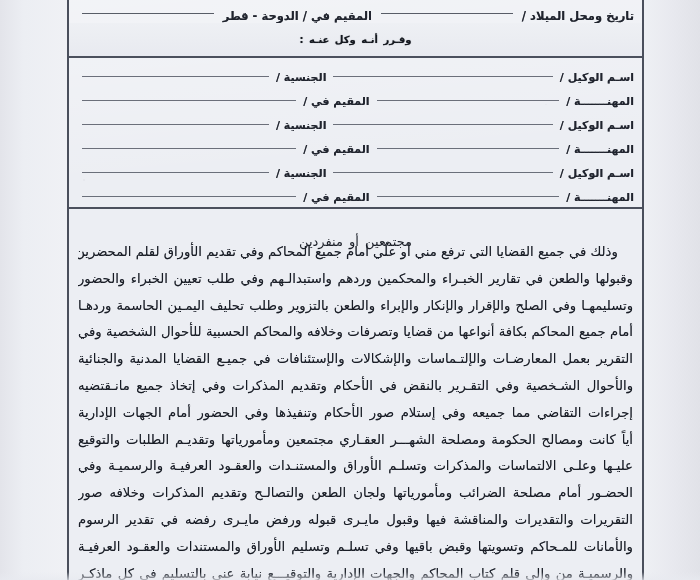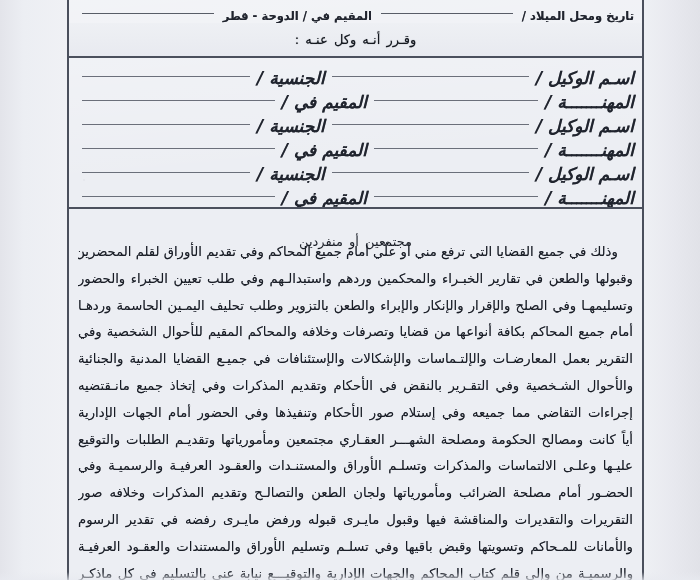--- a/index.html
+++ b/index.html
@@ -99,22 +99,22 @@
     position: absolute;
     left: 0; top: 25px;
     width: 100%;
     height: 33px;
     display: flex;
     align-items: center;
     justify-content: center;
     background: linear-gradient(180deg, #eef0f4 0%, #e8eaf0 100%);
   }
   #declaration-text {
-    font-size: 13px;
-    font-weight: 400;
+    font-size: 10px;
+    font-weight: 700;
     color: #14181f;
     letter-spacing: 0.6px;
     word-spacing: 2px;
     text-shadow: 0 0 0.8px rgba(20,24,31,0.6);
   }
 
   
   #agent-fields {
     position: absolute;
     left: 0; top: 59px;
@@ -122,21 +122,21 @@
     height: 150px;
     padding: 3px 8px 0 8px;
     box-sizing: border-box;
   }
   .agent-row {
     height: 24px;
     display: flex;
     align-items: center;
     gap: 2px;
   }
-  .agent-row .fld-label { font-size: 17px; font-style: italic; }
+  .agent-row .fld-label { font-size: 11px; }
   .agent-row .leader {
     background: #4a4f5b;
     opacity: 0.8;
     top: 4px;
   }
   .agent-row .leader.seg-a { flex: 1 1 46%; }
   .agent-row .leader.seg-b { flex: 1 1 54%; }
 
   
   #joint-separate-row {
@@ -286,21 +286,21 @@
     <div id="joint-separate-row">
       <span id="joint-separate-text">مجتمعين أو منفردين</span>
     </div>
 
     <div id="body-paragraph">
       <div class="body-line first">
         <span>وذلك في جميع القضايا التي ترفع مني أو علّي أمام جميع المحاكم وفي تقديم الأوراق لقلم المحضرين</span>
       </div>
       <div class="body-line justify">وقبولها والطعن في تقارير الخبـراء والمحكمين وردهم واستبدالـهم وفي طلب تعيين الخبراء والحضور</div>
       <div class="body-line justify">وتسليمهـا وفي الصلح والإقرار والإنكار والإبراء والطعن بالتزوير وطلب تحليف اليمـين الحاسمة وردهـا</div>
-      <div class="body-line justify">أمام جميع المحاكم بكافة أنواعها من قضايا وتصرفات وخلافه والمحاكم المقيم للأحوال الشخصية وفي</div>
+      <div class="body-line justify">أمام جميع المحاكم بكافة أنواعها من قضايا وتصرفات وخلافه والمحاكم الحسبية للأحوال الشخصية وفي</div>
       <div class="body-line justify">التقرير بعمل المعارضـات والإلتـماسات والإشكالات والإستئنافات في جميـع القضايا المدنية والجنائية</div>
       <div class="body-line justify">والأحوال الشـخصية وفي التقـرير بالنقض في الأحكام وتقديم المذكرات وفي إتخاذ جميع مانـقتضيه</div>
       <div class="body-line justify">إجراءات التقاضي مما جميعه وفي إستلام صور الأحكام وتنفيذها وفي الحضور أمام الجهات الإدارية</div>
       <div class="body-line justify">أياً كانت ومصالح الحكومة ومصلحة الشهـــر العقـاري مجتمعين ومأمورياتها وتقديـم الطلبات والتوقيع</div>
       <div class="body-line justify">عليـها وعلـى الالتماسات والمذكرات وتسلـم الأوراق والمستنـدات والعقـود العرفيـة والرسميـة وفي</div>
       <div class="body-line justify">الحضـور أمام مصلحة الضرائب ومأمورياتها ولجان الطعن والتصالـح وتقديم المذكرات وخلافه صور</div>
       <div class="body-line justify">التقريرات والتقديرات والمناقشة فيها وقبول مايـرى قبوله ورفض مايـرى رفضه في تقدير الرسوم</div>
       <div class="body-line justify">والأمانات للمـحاكم وتسويتها وقبض باقيها وفي تسلـم وتسليم الأوراق والمستندات والعقـود العرفيـة</div>
       <div class="body-line justify">والرسميـة من وإلى قلم كتاب المحاكم والجهات الإدارية والتوقيـــع نيابة عني بالتسليم في كل ماذكـر</div>
     </div>

